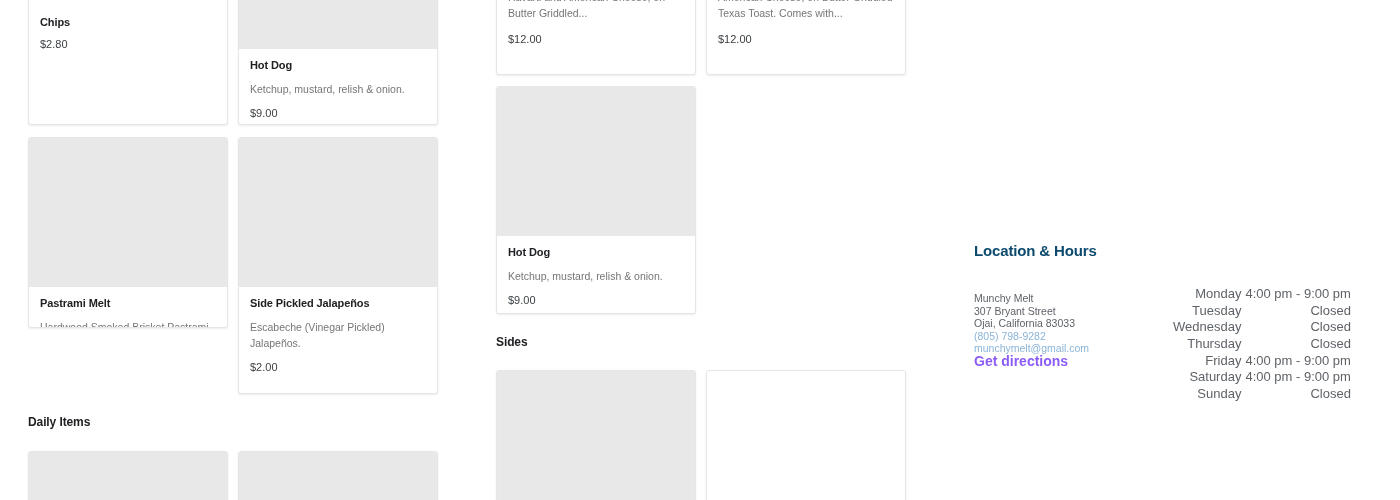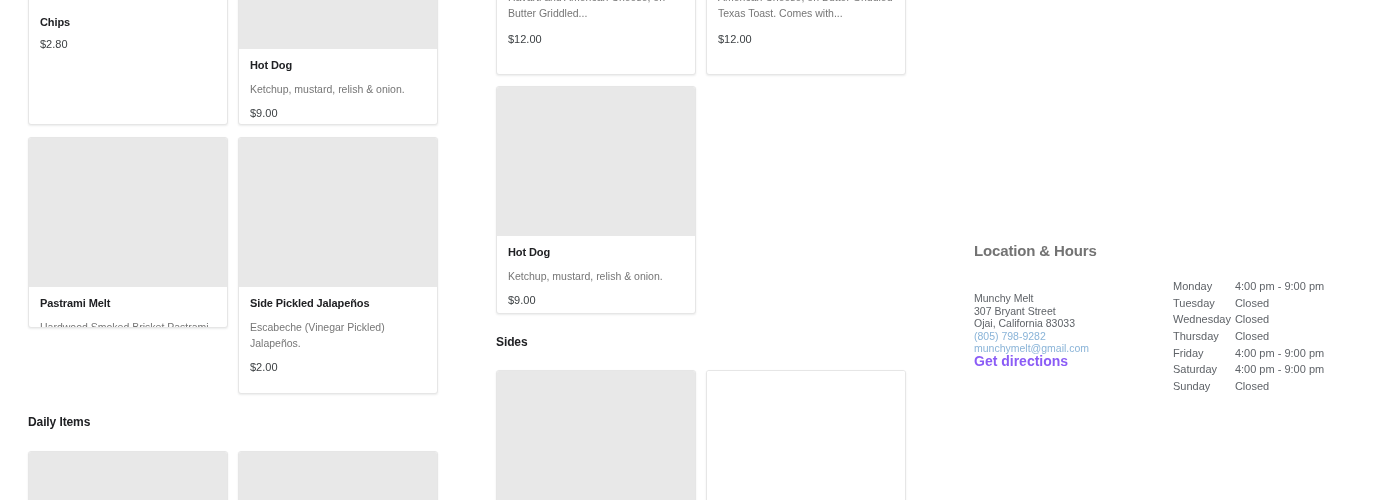--- a/index.html
+++ b/index.html
@@ -68,21 +68,21 @@
     letter-spacing: -0.1px;
   }
 
   
   .loc-title {
     position: absolute;
     left: 974px;
     top: 242px;
     font-size: 15px;
     font-weight: bold;
-    color: #737373;
+    color: #0c4a6e;
     letter-spacing: -0.15px;
   }
   .loc-block {
     position: absolute;
     left: 974px;
     top: 280px;
     font-size: 10.5px;
     line-height: 12.5px;
     color: #5f6368;
     margin-top: 12px;
@@ -102,24 +102,25 @@
     font-weight: bold;
     color: #8b5cf6;
     text-decoration: none;
     white-space: nowrap;
   }
 
   
   .hours {
     position: absolute;
     left: 1173px;
-    top: 280px;
-    font-size: 11px;
+    top: 288px;
+    font-size: 13px;
     color: #5f6368;
     border-collapse: collapse;
+    text-align: right;
   }
   .hours td {
     padding: 0 0 4.7px 0;
     vertical-align: top;
     white-space: nowrap;
     line-height: 12px;
   }
   .hours td.day { width: 56px; padding-right: 4px; }
 </style>
 </head>

